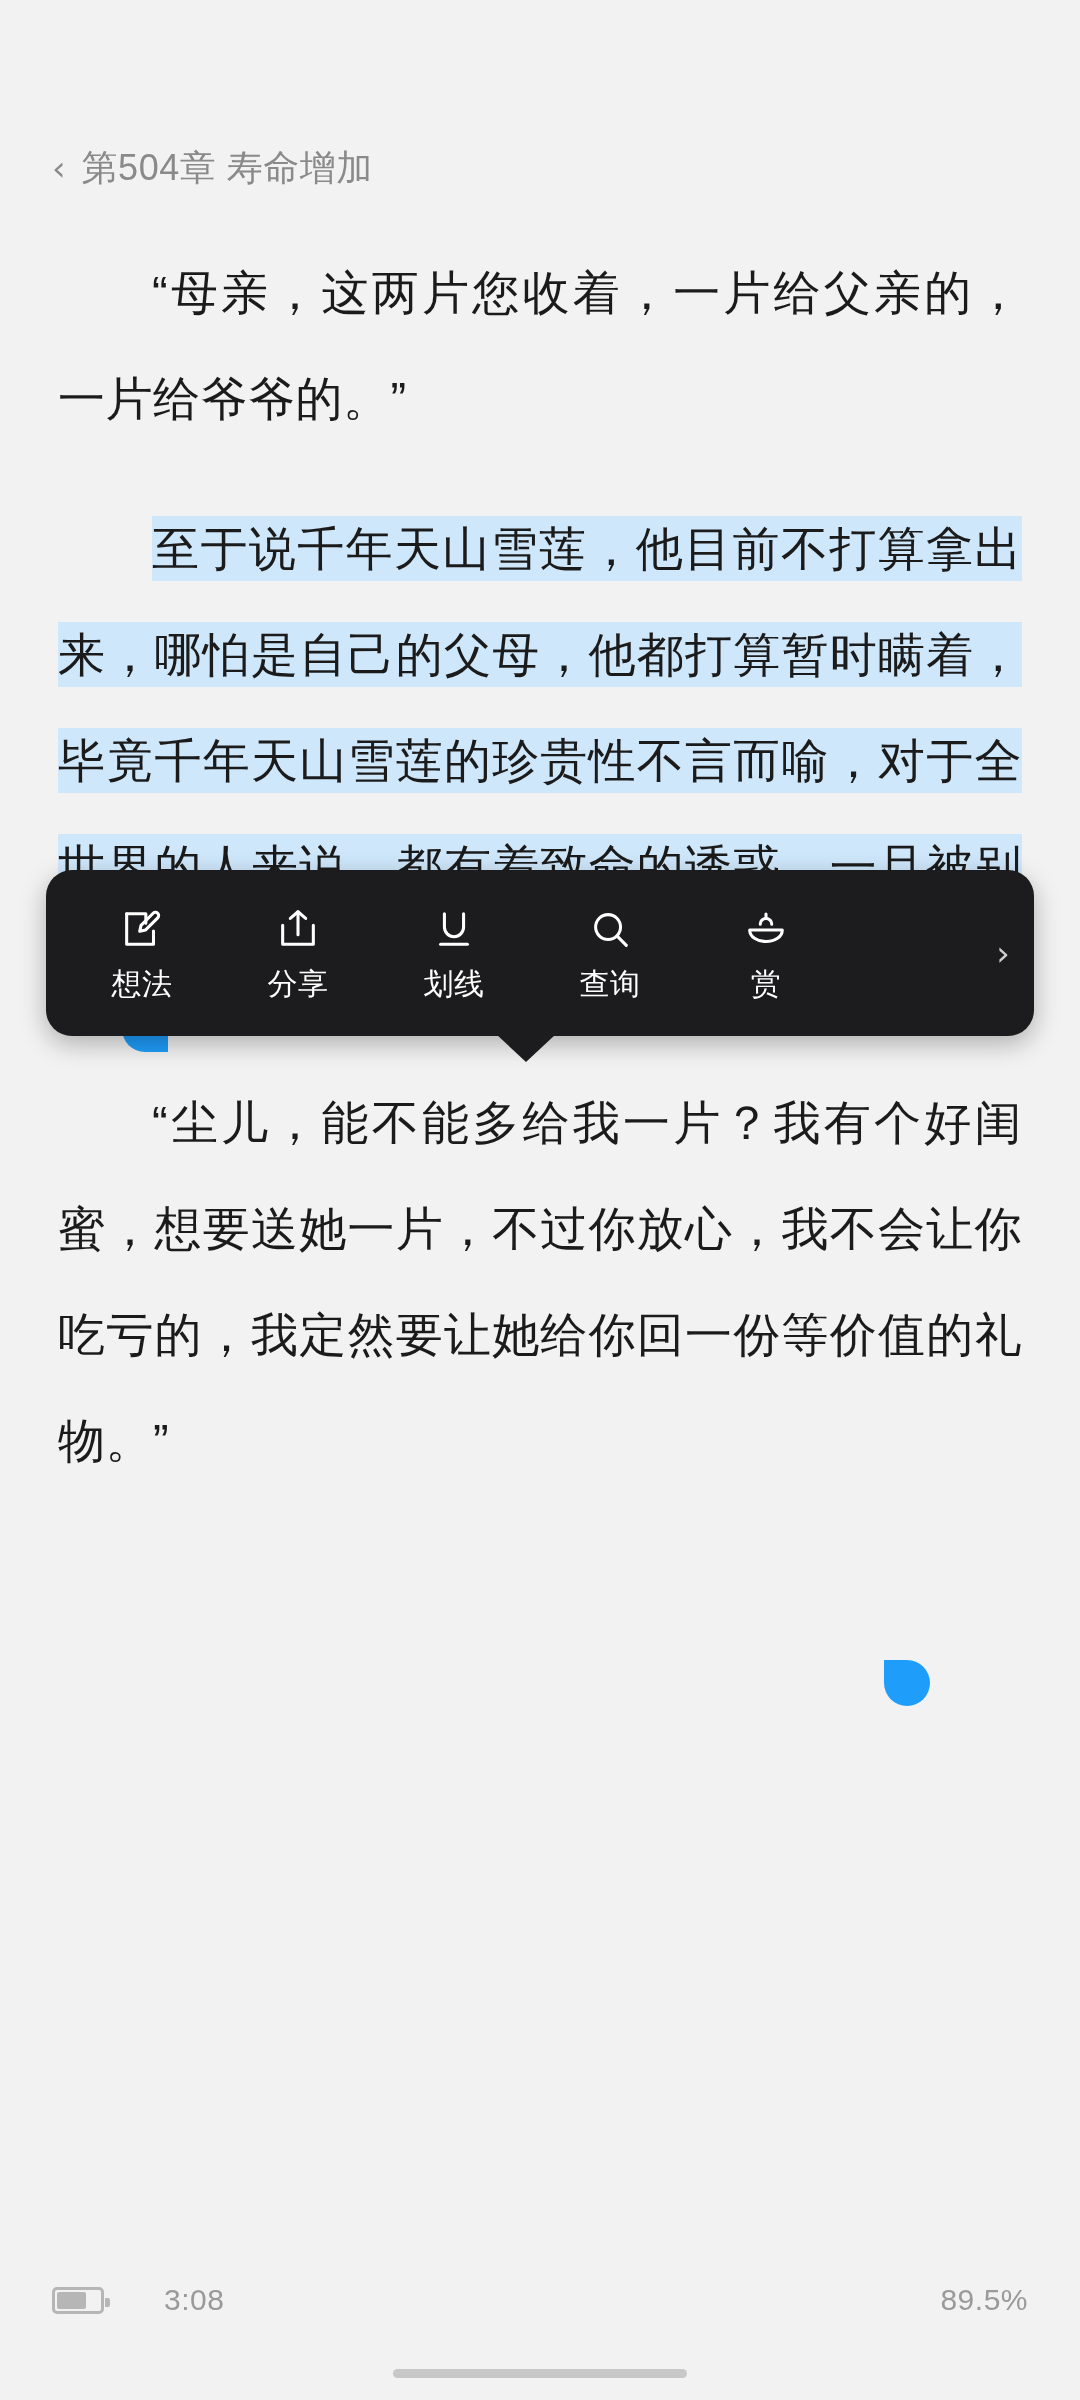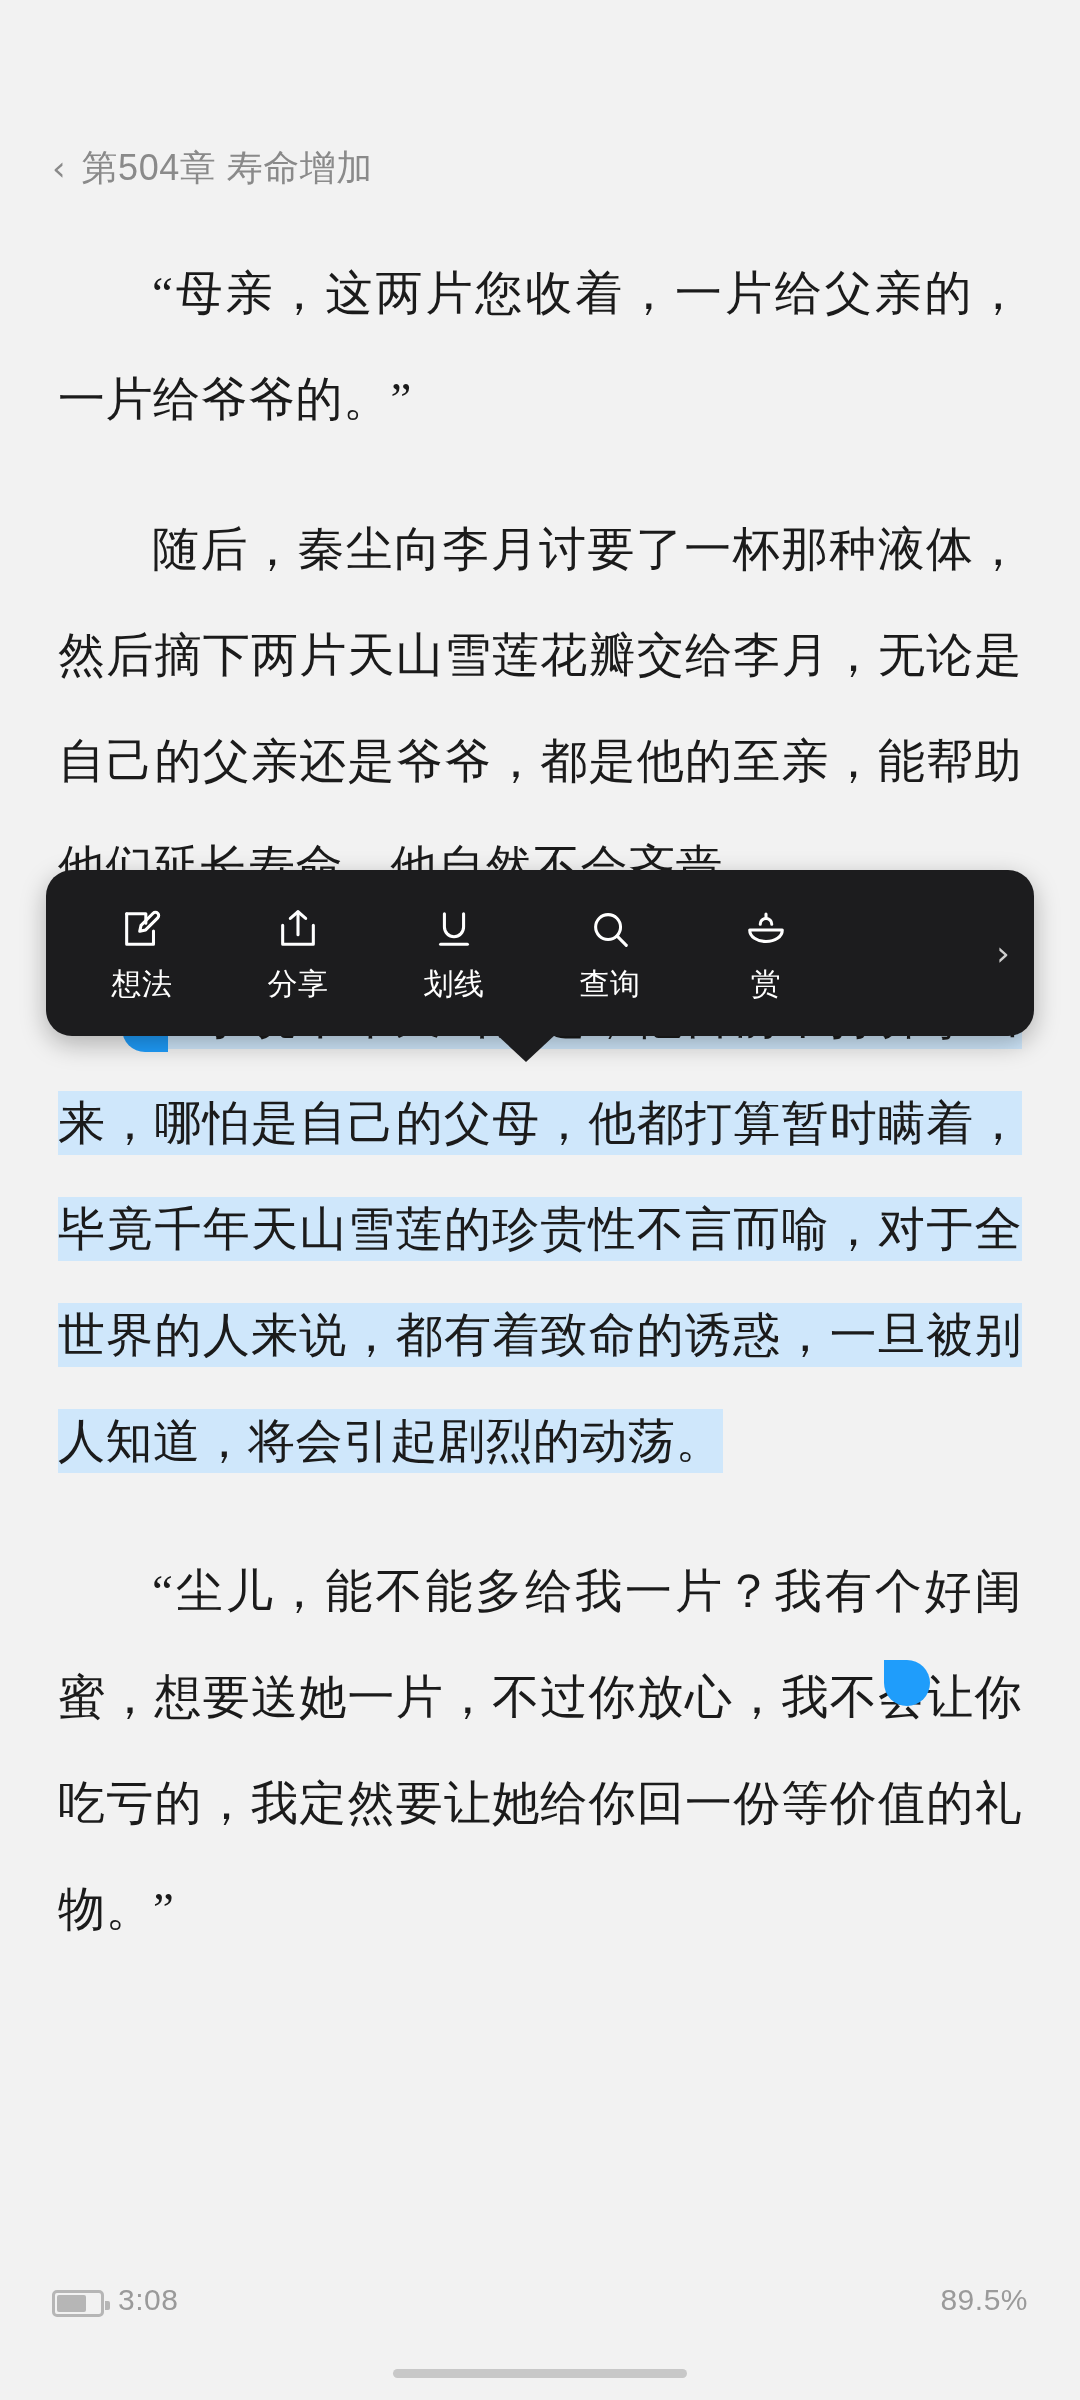--- a/index.html
+++ b/index.html
@@ -53,21 +53,21 @@
   }
   .para {
     font-size: 47px;
     line-height: 106px;
     color: #1b1b1b;
     text-indent: 94px;
     letter-spacing: 0.5px;
     margin: 0 0 44px 0;
     text-align: justify;
     text-justify: inter-ideograph;
-    font-family: Liberation Serif, serif;
+    font-family: Liberation Sans, sans-serif;
   }
 
   
   .para.highlight {
     position: relative;
     text-indent: 94px;
   }
   .para.highlight .hl {
     background: #cfe7fb;
     box-decoration-break: clone;
@@ -168,21 +168,22 @@
     width: 1080px;
     height: 56px;
     display: flex;
     align-items: center;
     justify-content: space-between;
     padding: 0 52px;
     box-sizing: border-box;
   }
   .footer-left {
     display: flex;
-    align-items: flex-end;
+    align-items: center;
+    gap: 46px;
   }
   .battery {
     width: 52px;
     height: 27px;
     border: 3px solid #b6b6b6;
     border-radius: 5px;
     position: relative;
     margin-right: 14px;
     box-sizing: border-box;
   }
@@ -226,21 +227,20 @@
 
 <div class="header">
   <span class="back-chevron">‹</span>
   <span class="chapter-title">第504章 寿命增加</span>
 </div>
 
 <div class="reader">
 
   <p class="para">“母亲，这两片您收着，一片给父亲的，一片给爷爷的。”</p>
 
-  <p class="para">随后，秦尘向李月讨要了一杯那种液体，然后摘下两片天山雪莲花瓣交给李月，无论是自己的父亲还是爷爷，都是他的至亲，能帮助他们延长寿命，他自然不会吝啬。</p>
 
   <p class="para highlight"><span class="hl">至于说千年天山雪莲，他目前不打算拿出来，哪怕是自己的父母，他都打算暂时瞒着，毕竟千年天山雪莲的珍贵性不言而喻，对于全世界的人来说，都有着致命的诱惑，一旦被别人知道，将会引起剧烈的动荡。</span></p>
 
   <p class="para">“尘儿，能不能多给我一片？我有个好闺蜜，想要送她一片，不过你放心，我不会让你吃亏的，我定然要让她给你回一份等价值的礼物。”</p>
 
 </div>
 
 <div class="handle start"></div>
 <div class="handle end"></div>
 

